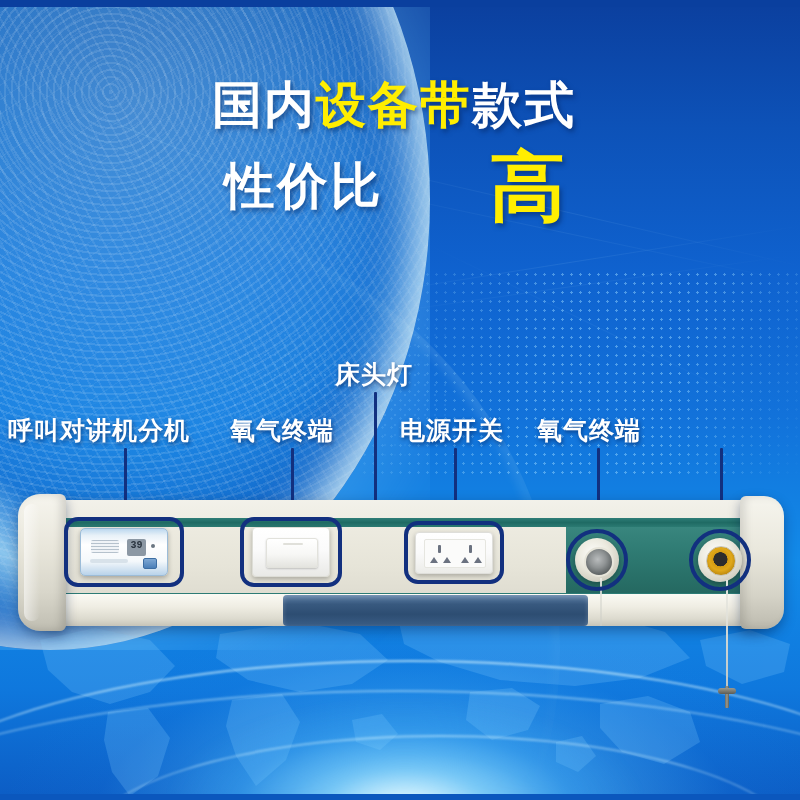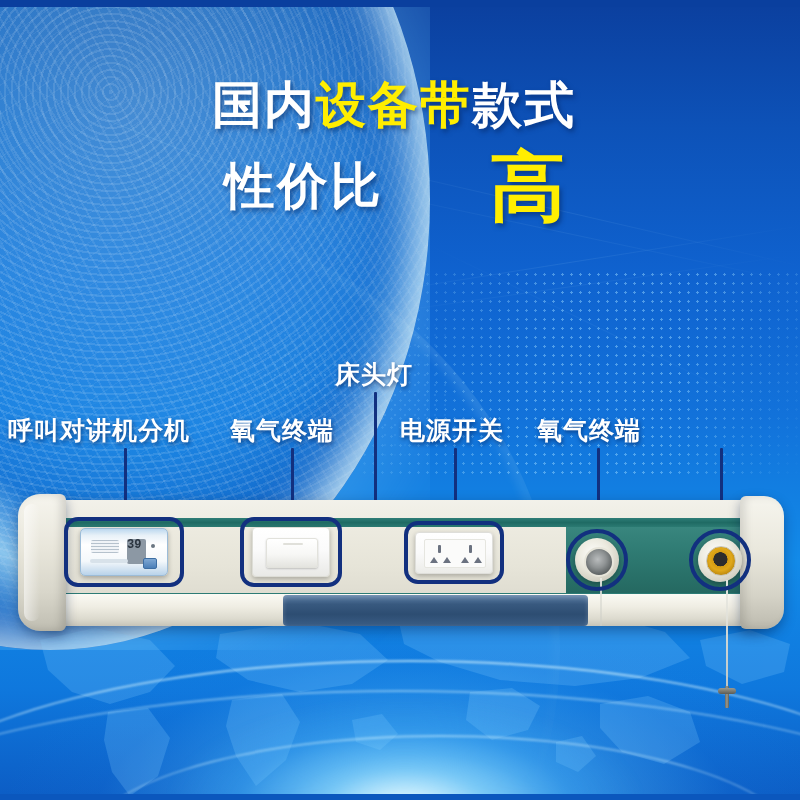--- a/index.html
+++ b/index.html
@@ -206,24 +206,24 @@
     border-radius:5px;
     box-shadow:0 2px 5px rgba(0,0,0,.28);
     border:1px solid #9cbcd8;
   }
   .ic-grille {
     position:absolute; left:10px; top:11px; width:28px; height:13px;
     background:repeating-linear-gradient(0deg,#a9b7c4 0 1px, #eef2f6 1px 3px);
     border-radius:2px; opacity:.85;
   }
   .ic-display {
-    position:absolute; left:46px; top:10px; width:19px; height:25px;
+    position:absolute; left:46px; top:10px; width:19px; height:17px;
     background:#8c98a4; border-radius:2px;
-    color:#2b3540; font-size:12px; font-weight:bold;
-    line-height:13px; text-align:left;
+    color:#2b3540; font-size:10px; font-weight:bold;
+    line-height:13px; text-align:center;
     font-family:"Liberation Mono", monospace;
   }
   .ic-led {
     position:absolute; left:70px; top:15px; width:4px; height:4px;
     background:#6a7682; border-radius:50%;
   }
   .ic-slot {
     position:absolute; left:9px; top:30px; width:38px; height:4px;
     background:#d8e2ea; border-radius:2px;
   }

